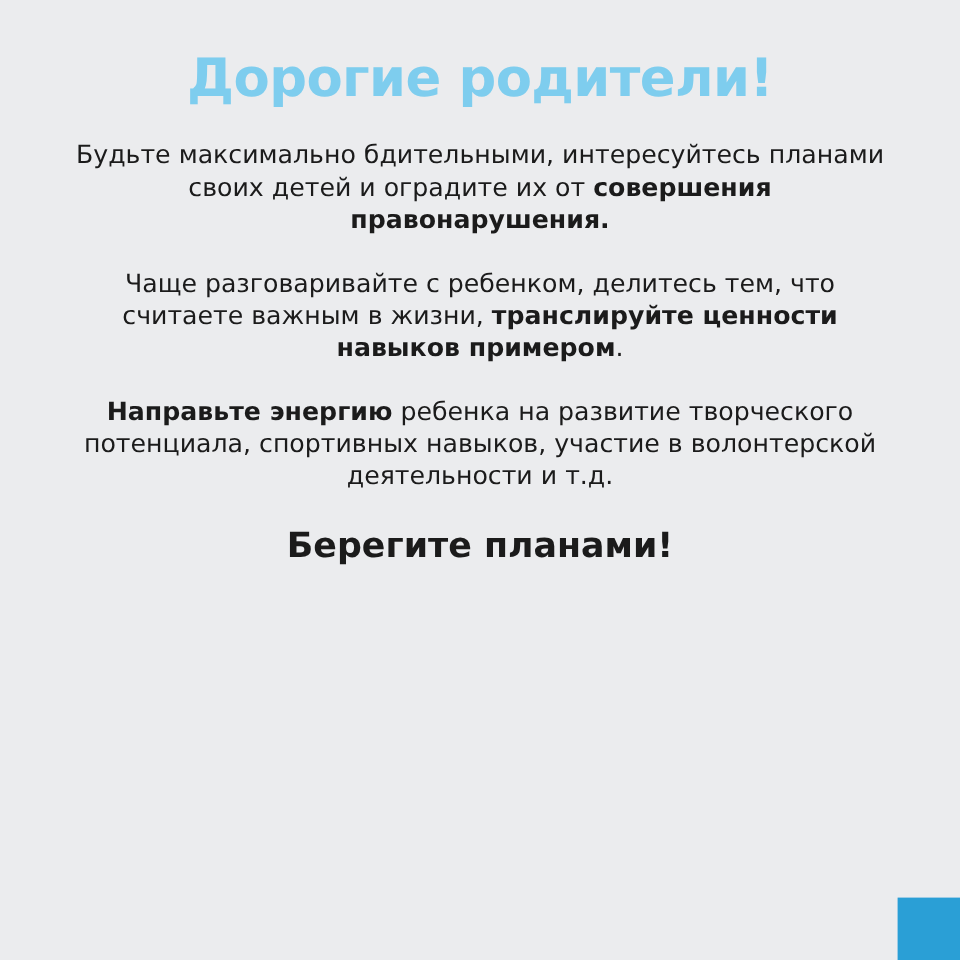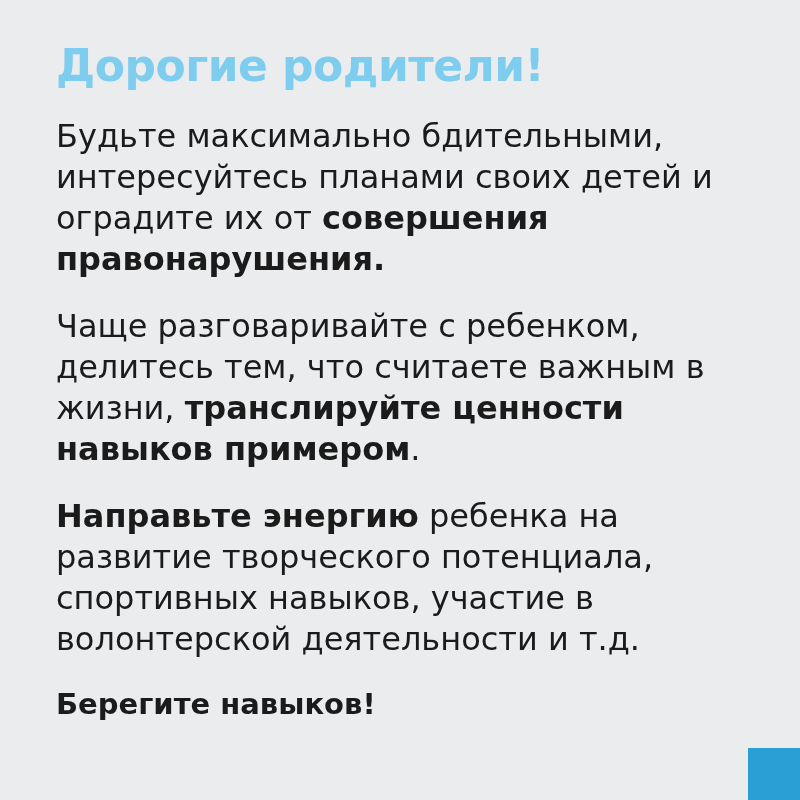--- a/index.html
+++ b/index.html
@@ -13,31 +13,32 @@
     font-family: "DejaVu Sans", sans-serif;
     color: #1b1b1b;
     overflow: hidden;
     position: relative;
   }
   .poster {
     position: absolute;
     inset: 0;
     box-sizing: border-box;
     padding: 42px 56px 12px 56px;
+    text-align: center;
   }
   .heading {
     color: #7ecdee;
     font-size: 44px;
     font-weight: bold;
     letter-spacing: -0.5px;
     line-height: 1.1;
     margin: 0 0 26px 0;
   }
   .para {
-    font-size: 32px;
+    font-size: 21px;
     line-height: 1.28;
     margin: 0 0 26px 0;
     max-width: 690px;
   }
   .para.tight {
   }
   .para b {
     font-weight: bold;
   }
   .closing {
@@ -67,17 +68,17 @@
   </p>
 
   <p class="para">
     <span>Чаще разговаривайте с ребенком, делитесь тем, что считаете важным в жизни, </span><b>транслируйте ценности навыков примером</b><span>.</span>
   </p>
 
   <p class="para tight">
     <b>Направьте энергию</b><span> ребенка на развитие творческого потенциала, спортивных навыков, участие в волонтерской деятельности и т.д.</span>
   </p>
 
-  <p class="closing">Берегите навыков!</p>
+  <p class="closing">Берегите планами!</p>
 
 </div>
 
 <div class="corner-square"></div>
 
 </body></html>

